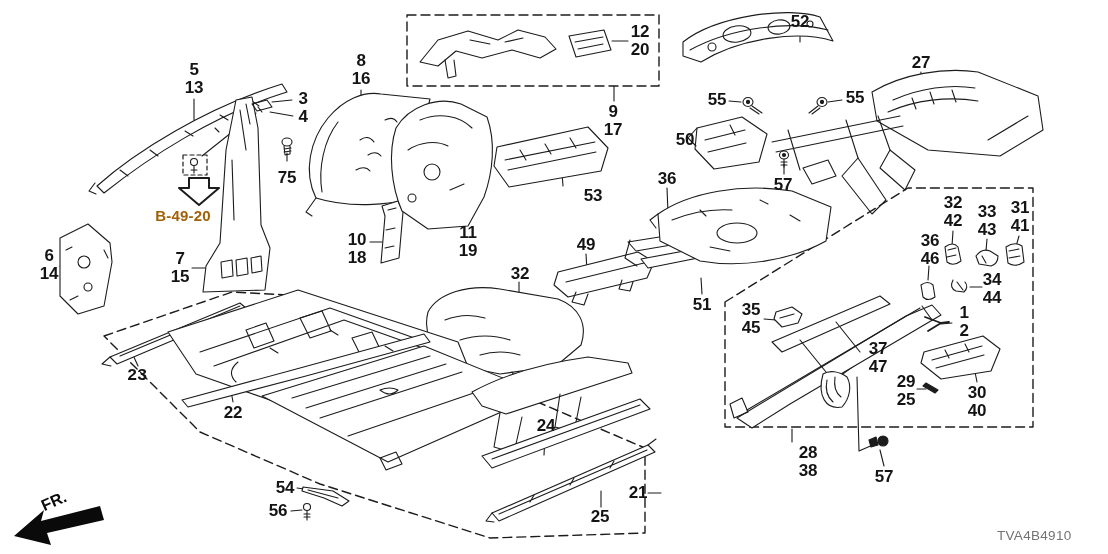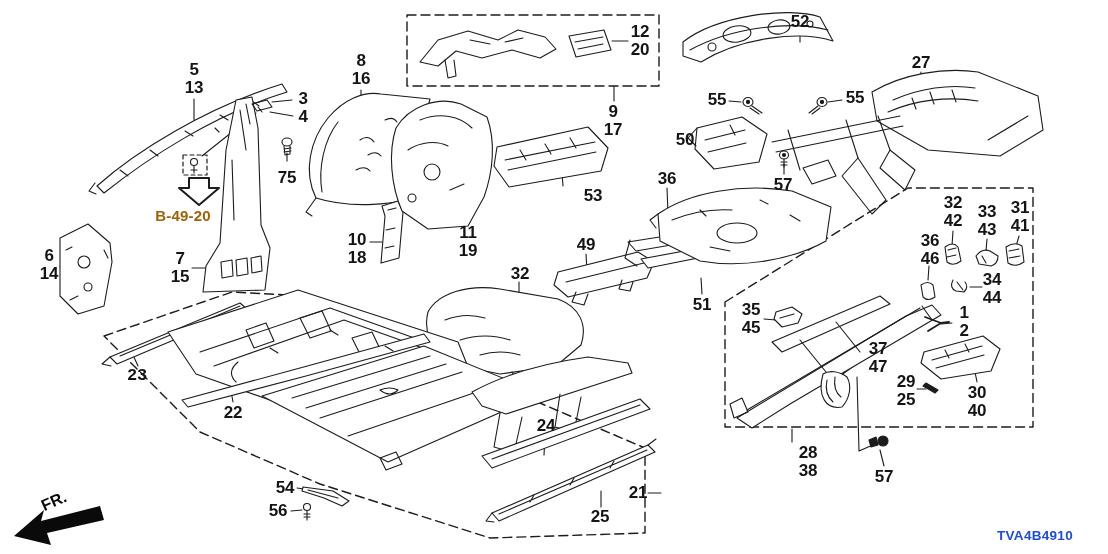--- a/index.html
+++ b/index.html
@@ -4,21 +4,21 @@
 <style>
   html,body{margin:0;padding:0;background:#ffffff;}
   .stage{position:relative;width:1108px;height:554px;background:#fff;overflow:hidden;
          font-family:"Liberation Sans",sans-serif;}
   .stage svg{position:absolute;left:0;top:0;}
   .callout{position:absolute;transform:translateX(-50%);text-align:center;
            font-size:17px;font-weight:600;line-height:18px;letter-spacing:-0.3px;
            color:#141414;cursor:pointer;user-select:none;}
   .ref-label{position:absolute;transform:translateX(-50%);font-size:15px;font-weight:800;
              letter-spacing:0.2px;color:#a16207;cursor:pointer;}
-  .diagram-code{position:absolute;font-size:13.5px;font-weight:700;letter-spacing:0.3px;color:#1d4ed8;}
+  .diagram-code{position:absolute;font-size:13.5px;font-weight:400;letter-spacing:0.3px;color:#737373;}
   .fr-label{position:absolute;font-size:16px;font-weight:800;color:#0a0a0a;
             transform:rotate(-24deg);transform-origin:left bottom;}
 </style>
 </head>
 <body>
 
 <div class="stage">
 
 <svg width="1108" height="554" viewBox="0 0 1108 554">
   <g stroke="#1c1c1c" stroke-width="1.1" fill="none" stroke-linecap="round" stroke-linejoin="round">

